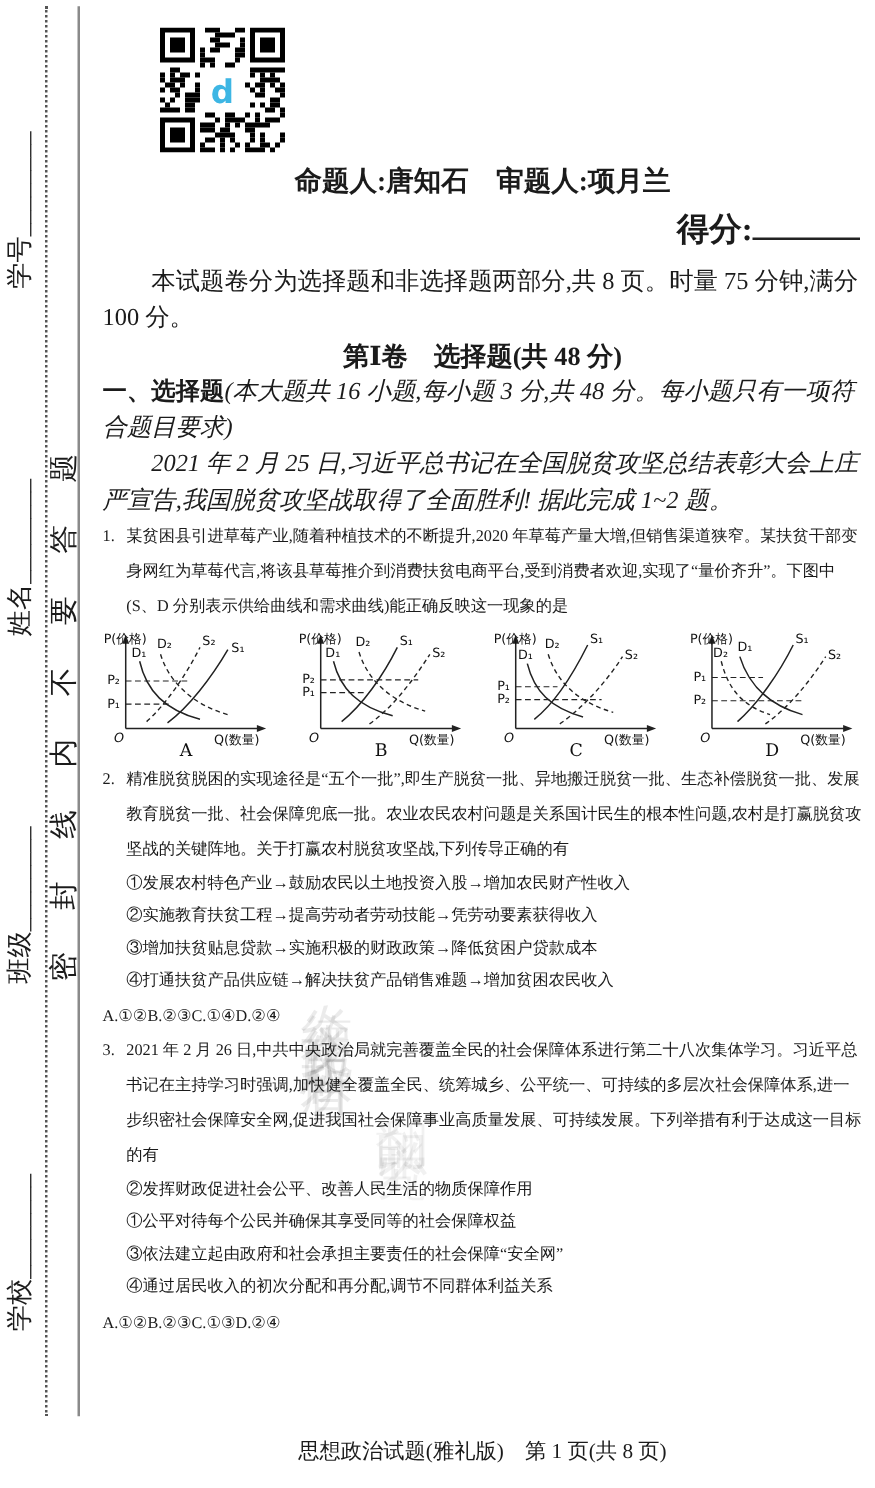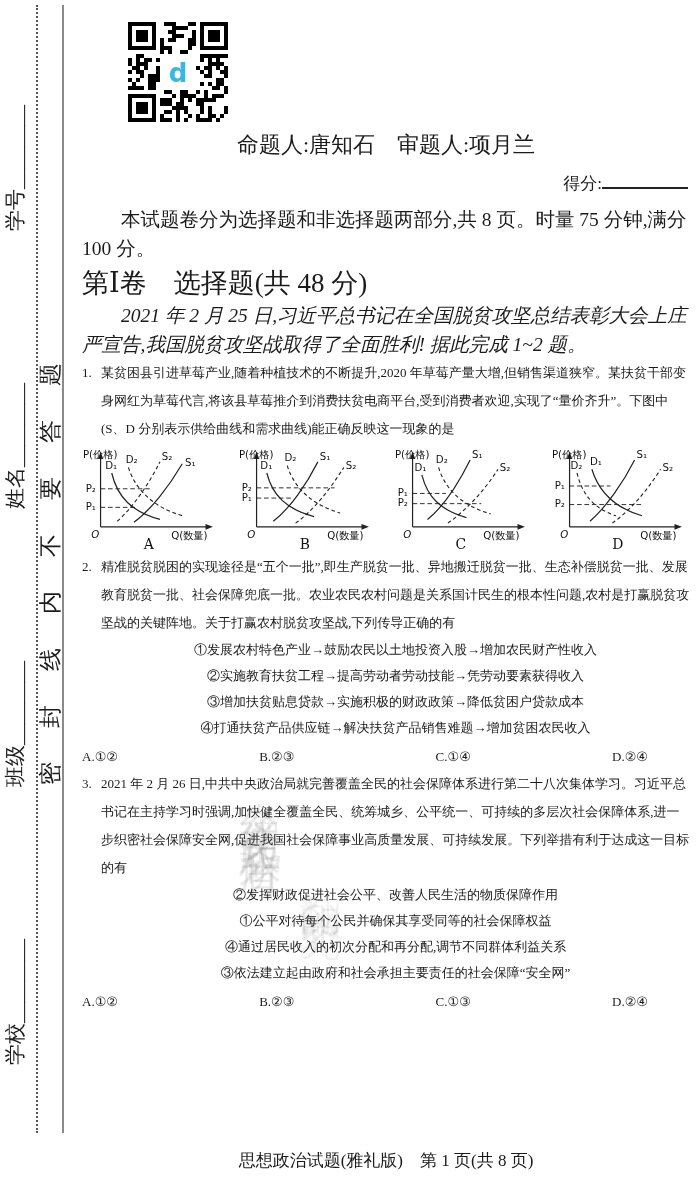--- a/index.html
+++ b/index.html
@@ -21,33 +21,33 @@
   .wm1{left:232px;top:770px;}
   .wm2{left:292px;top:860px;color:rgba(0,0,0,0.055);}
   
   .content{position:absolute;left:82px;top:16px;width:608px;}
   .exam-title-line{font-size:27px;text-align:center;white-space:nowrap;}
   .exam-series{font-weight:bold;font-style:italic;letter-spacing:1px;}
   .qr-row{margin-top:6px;display:flex;height:100px;padding-left:46px;}
   .qr-box{width:100px;height:100px;flex:0 0 100px;}
   .subject-title{flex:1;text-align:center;font-size:40px;font-weight:bold;
         letter-spacing:10px;align-self:center;padding-right:40px;}
-  .setters{margin-top:8px;text-align:center;font-size:22px;font-weight:normal;}
-  .score-row{margin-top:6px;text-align:right;font-size:17px;font-weight:normal;padding-right:2px;}
+  .setters{margin-top:8px;text-align:center;font-size:22px;font-weight:bold;}
+  .score-row{margin-top:6px;text-align:right;font-size:26px;font-weight:bold;padding-right:2px;}
   .score-blank{display:inline-block;width:86px;height:21px;border-bottom:2px solid #222;}
   .intro{margin-top:10px;font-size:19.5px;line-height:29px;text-indent:2em;}
-  .sec-heading{margin-top:2px;font-size:27px;font-weight:normal;}
+  .sec-heading{margin-top:2px;text-align:center;font-size:21px;font-weight:bold;}
   .para{font-size:19.5px;line-height:29px;}
   .lead-bold{font-weight:bold;}
   .kai{font-style:italic;}
   .stimulus{text-indent:2em;font-style:italic;}
   .question{font-size:13px;line-height:28px;padding-left:19px;}
   .qnum{display:inline-block;width:19px;margin-left:-19px;}
-  .item{line-height:26px;text-align:center;}
-  .options{margin-top:3px;display:flex;width:566px;justify-content:space-between;line-height:26px;}
+  .item{line-height:26px;}
+  .options{margin-top:3px;display:flex;width:566px;line-height:26px;}
   
   .charts-row{display:flex;justify-content:space-between;margin:4px 0 2px 0;text-align:center;}
   .minichart{height:104px;width:auto;}
   .minichart text{font-family:"DejaVu Sans",sans-serif;font-size:11px;fill:#111;}
   .minichart .axis,.minichart .solid{stroke:#222;stroke-width:1.3;fill:none;}
   .minichart .dash{stroke:#222;stroke-width:1.2;fill:none;stroke-dasharray:4 3;}
   .minichart .price{stroke:#222;stroke-width:1;fill:none;stroke-dasharray:5 3;}
   .minichart .arrow{fill:#222;stroke:none;}
   .minichart .letter{font-size:15px;font-family:"DejaVu Serif",serif;}
   
@@ -264,20 +264,23 @@
     <div class="setters">命题人:唐知石　审题人:项月兰</div>
 
     <div class="score-row">
       <span>得分:</span><span class="score-blank"></span>
     </div>
 
     <div class="intro">本试题卷分为选择题和非选择题两部分,共 8 页。时量 75 分钟,满分 100 分。</div>
 
     <div class="sec-heading">第Ⅰ卷　选择题(共 48 分)</div>
 
+    <div class="para">
+      <span class="lead-bold">一、选择题</span><span class="kai">(本大题共 16 小题,每小题 3 分,共 48 分。每小题只有一项符合题目要求)</span>
+    </div>
 
     <div class="para stimulus">2021 年 2 月 25 日,习近平总书记在全国脱贫攻坚总结表彰大会上庄严宣告,我国脱贫攻坚战取得了全面胜利! 据此完成 1~2 题。</div>
 
     <div class="question">
       <span class="qnum">1.</span><span>某贫困县引进草莓产业,随着种植技术的不断提升,2020 年草莓产量大增,但销售渠道狭窄。某扶贫干部变身网红为草莓代言,将该县草莓推介到消费扶贫电商平台,受到消费者欢迎,实现了“量价齐升”。下图中(S、D 分别表示供给曲线和需求曲线)能正确反映这一现象的是</span>
     </div>
 
     <div class="charts-row">
 
       <svg class="minichart" viewBox="0 0 150 112">
@@ -384,22 +387,22 @@
         <span>B.②③</span>
         <span>C.①④</span>
         <span>D.②④</span>
       </div>
     </div>
 
     <div class="question">
       <span class="qnum">3.</span><span>2021 年 2 月 26 日,中共中央政治局就完善覆盖全民的社会保障体系进行第二十八次集体学习。习近平总书记在主持学习时强调,加快健全覆盖全民、统筹城乡、公平统一、可持续的多层次社会保障体系,进一步织密社会保障安全网,促进我国社会保障事业高质量发展、可持续发展。下列举措有利于达成这一目标的有</span>
       <div class="item">②发挥财政促进社会公平、改善人民生活的物质保障作用</div>
       <div class="item">①公平对待每个公民并确保其享受同等的社会保障权益</div>
+      <div class="item">③依法建立起由政府和社会承担主要责任的社会保障“安全网”</div>
       <div class="item">④通过居民收入的初次分配和再分配,调节不同群体利益关系</div>
-      <div class="item">③依法建立起由政府和社会承担主要责任的社会保障“安全网”</div>
       <div class="options" style="margin-left:-19px;">
         <span>A.①②</span>
         <span>B.②③</span>
         <span>C.①③</span>
         <span>D.②④</span>
       </div>
     </div>
 
   </div>
 

